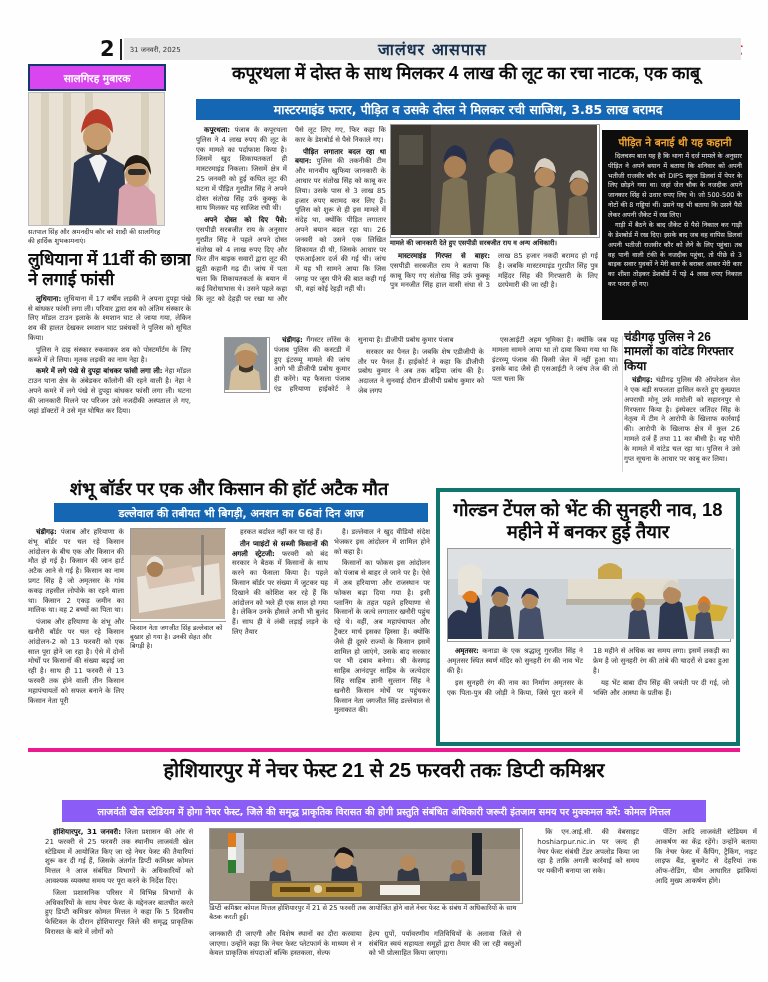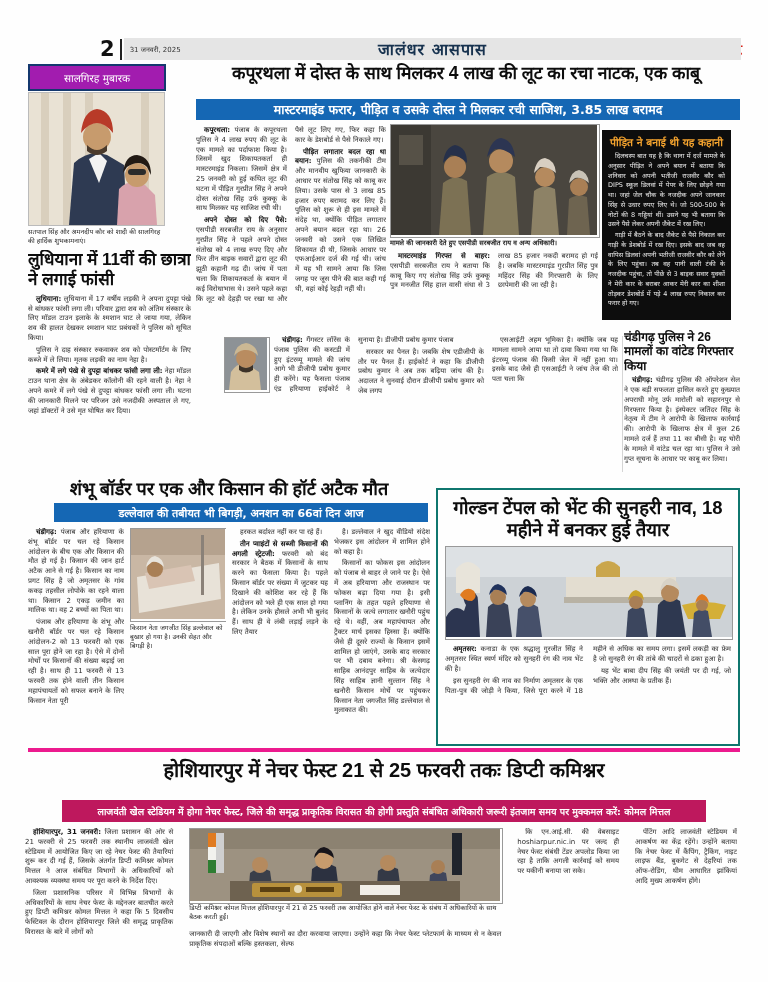--- a/index.html
+++ b/index.html
@@ -15,55 +15,55 @@
   .brand-black{font-size:15px;font-weight:bold;color:#111;}
   .brand-red{font-size:15px;font-weight:bold;color:#d81e12;margin-left:3px;}
   
   .bt{font-size:7px;line-height:1.4;text-align:justify;color:#2b2b2b;}
   .bt p{margin:0 0 2px;text-indent:8px;}
   .lead{font-weight:bold;color:#111;}
   .bluebar{background:#1567b4;color:#fff;font-weight:bold;text-align:center;display:flex;align-items:center;justify-content:center;}
   .caption{font-size:6.6px;line-height:1.35;color:#222;}
   .headline{font-weight:bold;color:#0d0d0d;font-family:"Liberation Sans","DejaVu Sans",sans-serif;}
   
-  .anniv-tag{position:absolute;left:28px;top:64px;width:134px;height:23px;background:#a21caf;border:2px solid #14386e;
-             color:#fff;font-size:10.5px;font-weight:normal;display:flex;align-items:center;justify-content:center;}
+  .anniv-tag{position:absolute;left:28px;top:64px;width:134px;height:23px;background:#d946ef;border:2px solid #14386e;
+             color:#fff;font-size:10.5px;font-weight:bold;display:flex;align-items:center;justify-content:center;}
   .anniv-photo{position:absolute;left:28px;top:92px;width:135px;height:132px;border:1px solid #bbb;}
   .anniv-cap{position:absolute;left:28px;top:228px;width:136px;}
   .kp-head{position:absolute;left:192px;top:63px;width:548px;font-size:17.5px;text-align:center;line-height:1.15;}
   .kp-sub{position:absolute;left:196px;top:99px;width:544px;height:21px;font-size:12.5px;}
   .kp-colsL{position:absolute;left:196px;top:126px;width:190px;height:208px;columns:2;column-gap:8px;overflow:hidden;}
   .kp-photo{position:absolute;left:390px;top:124px;width:208px;height:112px;border:1px solid #999;}
   .kp-photocap{position:absolute;left:390px;top:239px;width:208px;font-weight:bold;}
   .kp-after{position:absolute;left:390px;top:252px;width:208px;height:80px;columns:2;column-gap:8px;overflow:hidden;}
-  .blackbox{position:absolute;left:602px;top:130px;width:129px;height:190px;background:#0d0d0d;padding:5px 6px;box-sizing:border-box;overflow:hidden;}
+  .blackbox{position:absolute;left:602px;top:130px;width:146px;height:190px;background:#0d0d0d;padding:5px 6px;box-sizing:border-box;overflow:hidden;}
   .blackbox-title{color:#f2a22e;font-size:10.5px;font-weight:bold;text-align:center;margin-bottom:3px;}
   .blackbox .bt{color:#e8e8e8;font-size:6.5px;line-height:1.5;}
   .blackbox .bt p{text-indent:7px;margin:0 0 1px;}
   .ludh{position:absolute;left:28px;top:250px;width:163px;height:224px;overflow:hidden;}
   .ludh-head{font-size:17px;line-height:1.2;margin-bottom:4px;}
   .law{position:absolute;left:224px;top:336px;width:394px;height:136px;overflow:hidden;border-right:1px solid #d5d5d5;padding-right:4px;}
   .law-head{font-size:16px;text-align:center;line-height:1.15;margin-bottom:4px;}
   .law-body{columns:3;column-gap:8px;height:104px;overflow:hidden;}
   .law-mug{float:left;width:44px;height:54px;margin:1px 4px 2px 0;border:1px solid #999;}
   .chd{position:absolute;left:624px;top:330px;width:116px;height:152px;overflow:hidden;}
   .chd-head{font-size:12px;line-height:1.2;margin-bottom:3px;}
   .shm-head{position:absolute;left:28px;top:476px;width:402px;font-size:18px;text-align:center;}
   .shm-sub{position:absolute;left:54px;top:503px;width:374px;height:19px;font-size:11px;}
   .shm-body{position:absolute;left:28px;top:528px;width:402px;height:204px;display:flex;gap:6px;overflow:hidden;}
   .shm-col{flex:1;overflow:hidden;}
   .shm-photo{width:96px;height:92px;border:1px solid #999;margin-bottom:2px;}
-  .gt-box{position:absolute;left:436px;top:488px;width:304px;height:258px;border:2px solid #0f766e;box-sizing:border-box;padding:5px 7px;overflow:hidden;}
+  .gt-box{position:absolute;left:436px;top:488px;width:304px;height:258px;border:4px solid #0f766e;box-sizing:border-box;padding:5px 7px;overflow:hidden;}
   .gt-head{font-size:18.5px;text-align:center;line-height:1.2;margin:2px 0 5px;}
   .gt-photo{width:100%;height:92px;border:1px solid #999;}
   .gt-body{columns:2;column-gap:10px;margin-top:5px;height:86px;overflow:hidden;}
   .divider{position:absolute;left:28px;top:748px;width:712px;height:4px;background:#ec1a8e;}
   .hsp-head{position:absolute;left:28px;top:756px;width:712px;font-size:20px;text-align:center;}
-  .hsp-sub{position:absolute;left:62px;top:800px;width:644px;height:22px;background:#be185d;font-size:9.5px;}
-  .hsp-body{position:absolute;left:25px;top:828px;width:712px;height:148px;display:flex;gap:16px;overflow:hidden;}
+  .hsp-sub{position:absolute;left:62px;top:800px;width:644px;height:22px;background:#8b5cf6;font-size:9.5px;}
+  .hsp-body{position:absolute;left:45px;top:828px;width:712px;height:148px;display:flex;gap:16px;overflow:hidden;}
   .hsp-c1{width:160px;}
   .hsp-mid{width:312px;}
   .hsp-photo{width:100%;height:74px;border:1px solid #999;}
   .hsp-minicols{display:flex;gap:7px;margin-top:8px;}
   .hsp-minicols>div{flex:1;}
   .hsp-c3{width:110px;}
   .hsp-c4{width:110px;}
   svg{display:block;}
 </style>
 </head>
@@ -286,20 +286,21 @@
           <rect x="62" y="54" width="90" height="14" rx="2" fill="#b8913c"></rect>
           <rect x="70" y="58" width="30" height="5" fill="#5a4012"></rect>
             <circle cx="108" cy="60" r="4" fill="#e8dcb8"></circle>
             <rect x="116" y="58" width="28" height="5" fill="#5a4012"></rect>
           <rect x="170" y="56" width="40" height="10" fill="#f2efe8"></rect>
         </svg>
       </div>
       <div class="caption">डिप्टी कमिश्नर कोमल मित्तल होशियारपुर में 21 से 25 फरवरी तक आयोजित होने वाले नेचर फेस्ट के संबंध में अधिकारियों के साथ बैठक करती हुईं।</div>
       <div class="hsp-minicols bt">
         <div>जानकारी दी जाएगी और विशेष स्थानों का दौरा करवाया जाएगा। उन्होंने कहा कि नेचर फेस्ट प्लेटफार्म के माध्यम से न केवल प्राकृतिक संपदाओं बल्कि हस्तकला, सेल्फ</div>
+        <div>हेल्प ग्रुपों, पर्यावरणीय गतिविधियों के अलावा जिले से संबंधित स्वयं सहायता समूहों द्वारा तैयार की जा रही वस्तुओं को भी प्रोत्साहित किया जाएगा।</div>
       </div>
     </div>
     <div class="hsp-c3 bt">
       <p>कि एन.आई.सी. की वेबसाइट hoshiarpur.nic.in पर जल्द ही नेचर फेस्ट संबंधी टेंडर अपलोड किया जा रहा है ताकि अगली कार्रवाई को समय पर यकीनी बनाया जा सके।</p>
     </div>
     <div class="hsp-c4 bt">
       <p>पेंटिंग आदि लाजवंती स्टेडियम में आकर्षण का केंद्र रहेंगे। उन्होंने बताया कि नेचर फेस्ट में कैंपिंग, ट्रैकिंग, नाइट लाइफ बैंड, बुकगेट से देहरियां तक ऑफ-रोडिंग, थीम आधारित झांकियां आदि मुख्य आकर्षण होंगे।</p>
     </div>
   </div>
 

